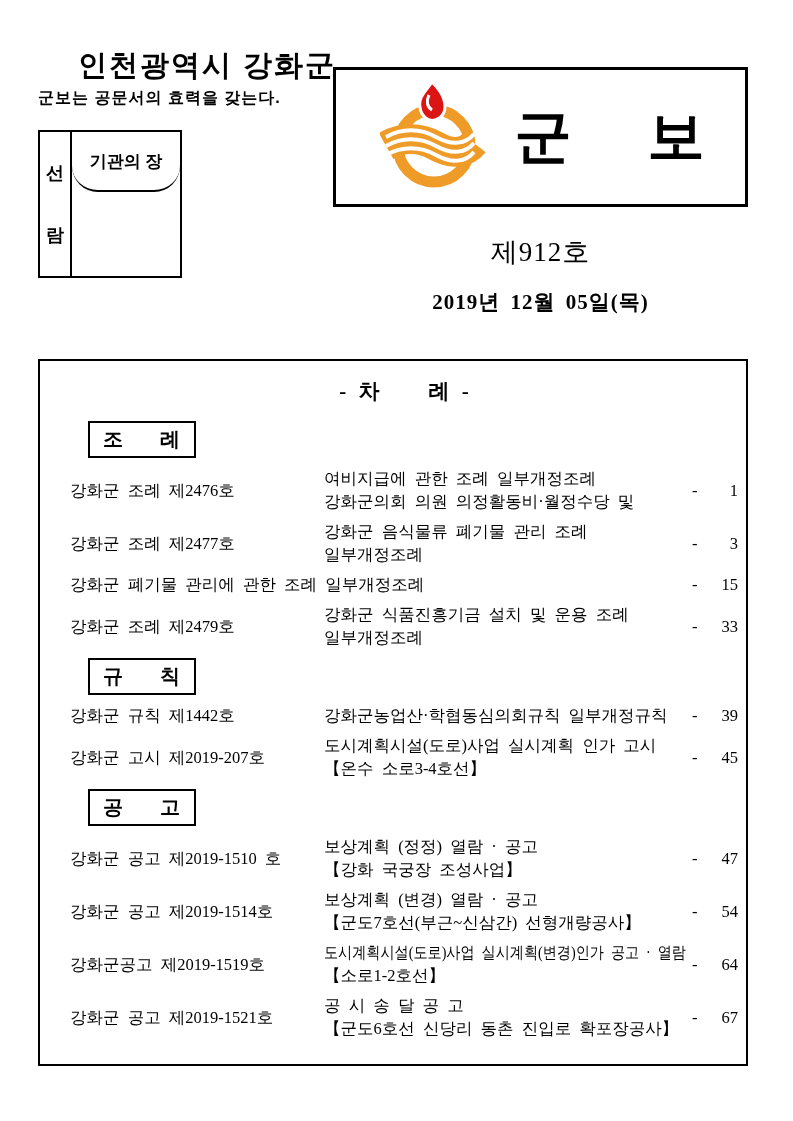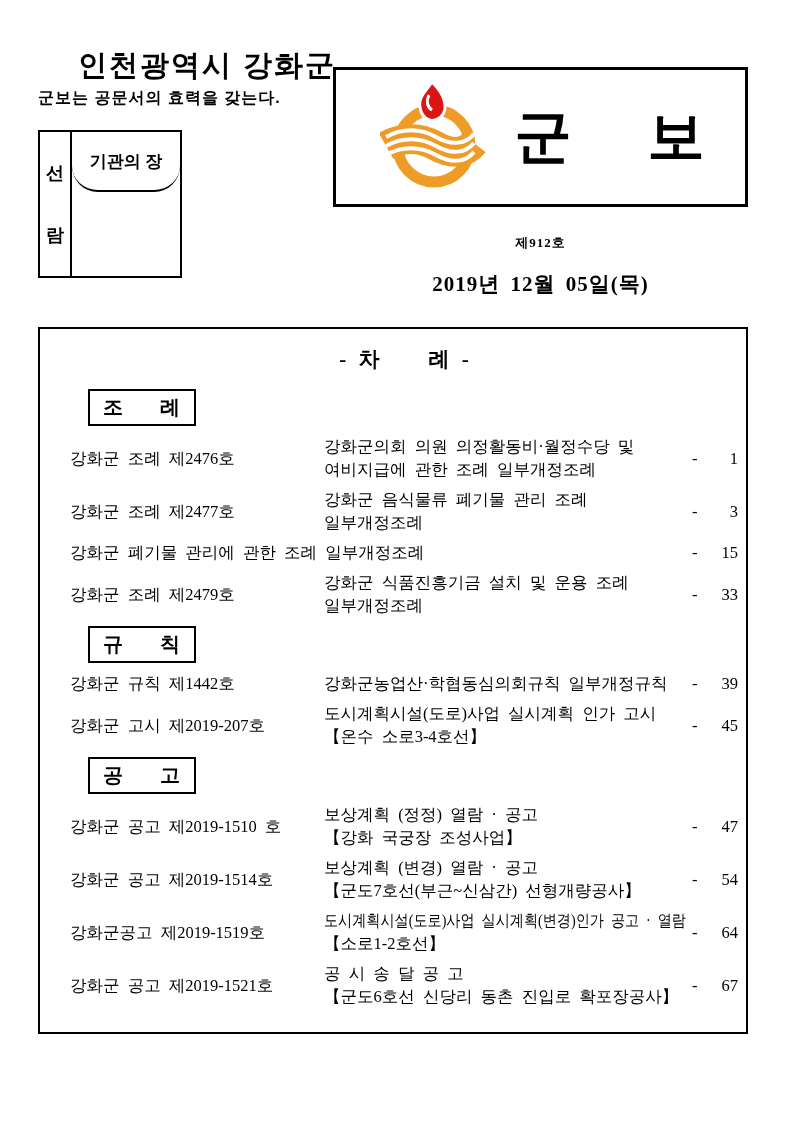--- a/index.html
+++ b/index.html
@@ -24,24 +24,24 @@
     font-weight:bold;font-size:17px;white-space:pre;border-radius:26px;}
   #sig-cell{flex:1;}
   
   #masthead-box{left:333px;top:67px;width:415px;height:140px;border:3px solid #000;
     box-sizing:border-box;display:flex;align-items:center;padding-left:24px;}
   #logo{margin-left:20px;flex:0 0 auto;}
   #masthead-title{flex:1;text-align:center;font-family:"Liberation Sans","DejaVu Sans",sans-serif;
     font-weight:bold;font-size:57px;word-spacing:56px;letter-spacing:2px;white-space:pre;
     margin-right:10px;}
   #issue-block{left:333px;top:234px;width:415px;text-align:center;}
-  #issue-no{font-size:13px;font-weight:bold;letter-spacing:1px;}
+  #issue-no{font-size:27px;font-weight:normal;letter-spacing:1px;}
   #issue-date{font-size:21px;font-weight:bold;letter-spacing:1px;margin-top:18px;word-spacing:4px;}
   
-  #toc-box{left:38px;top:327px;width:710px;height:707px;border:2px solid #000;
+  #toc-box{left:38px;top:359px;width:710px;height:707px;border:2px solid #000;
     box-sizing:border-box;padding:12px 8px 6px 30px;overflow:hidden;}
   #toc-heading{text-align:center;font-size:21px;font-weight:bold;white-space:pre;
     word-spacing:7px;margin:4px 0 14px 0;}
   .sec-label{display:inline-block;border:2px solid #000;padding:3px 13px;font-size:20px;
     font-weight:bold;white-space:pre;word-spacing:6px;margin:2px 0 9px 18px;letter-spacing:1px;}
   .sec{margin:0;}
   .row{display:flex;align-items:center;margin-bottom:7px;font-size:16.5px;word-spacing:4px;}
   .cell-label{flex:0 0 auto;min-width:248px;white-space:nowrap;line-height:23px;padding-right:6px;}
   .cell-title{flex:1;min-width:0;}
   .line{line-height:23px;white-space:nowrap;}
@@ -84,22 +84,22 @@
 </div>
 
 <div class="abs" id="toc-box">
   <div id="toc-heading">- 차    례 -</div>
 
   <div class="sec">
     <div class="sec-label">조   례</div>
     <div class="row">
       <div class="cell-label">강화군 조례 제2476호</div>
       <div class="cell-title">
+        <div class="line fit">여비지급에 관한 조례 일부개정조례</div>
         <div class="line fit">강화군의회 의원 의정활동비·월정수당 및</div>
-        <div class="line fit">여비지급에 관한 조례 일부개정조례</div>
       </div>
       <div class="cell-page">
         <span>-</span>
         <span>1</span>
       </div>
     </div>
     <div class="row">
       <div class="cell-label">강화군 조례 제2477호</div>
       <div class="cell-title">
         <div class="line fit">강화군 음식물류 폐기물 관리 조례</div>

